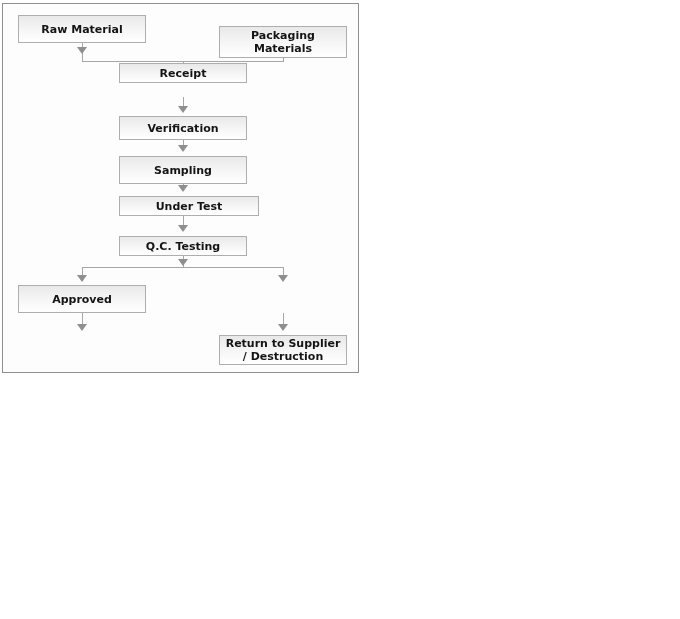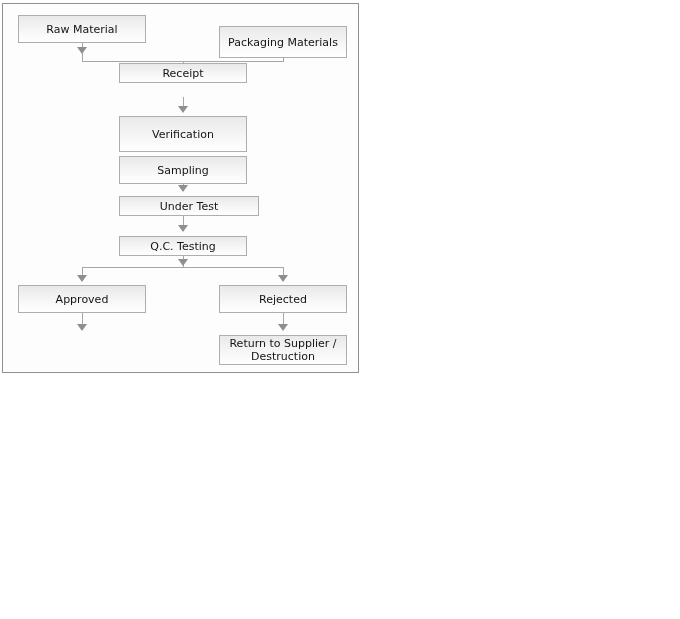--- a/index.html
+++ b/index.html
@@ -24,21 +24,21 @@
     border: 1px solid #909090;
     background: #fdfdfd;
   }
   .node {
     position: absolute;
     box-sizing: border-box;
     border: 1px solid #aeaeae;
     background: linear-gradient(to bottom, #e9e9e9 0%, #f6f6f6 55%, #ffffff 100%);
     color: #141414;
     font-size: 11px;
-    font-weight: normal;
+    font-weight: bold;
     line-height: 13px;
     display: flex;
     align-items: center;
     justify-content: center;
     text-align: center;
     padding: 1px 4px;
   }
   .vline {
     position: absolute;
     width: 1px;
@@ -96,29 +96,28 @@
     <div class="arrow" style="left:74px;top:320px"></div>
     <div class="vline" style="left:280px;top:309px;height:13px"></div>
     <div class="arrow" style="left:275px;top:320px"></div>
 
     <div class="node" style="left:15px;top:11px;width:128px;height:28px">Raw Material</div>
 
     <div class="node" style="left:216px;top:22px;width:128px;height:32px">Packaging Materials</div>
 
     <div class="node" style="left:116px;top:59px;width:128px;height:20px">Receipt</div>
 
-    <div class="node" style="left:116px;top:112px;width:128px;height:36px">Verification</div>
+    <div class="node" style="left:116px;top:112px;width:128px;height:24px">Verification</div>
 
     <div class="node" style="left:116px;top:152px;width:128px;height:28px">Sampling</div>
 
     <div class="node" style="left:116px;top:192px;width:140px;height:20px">Under Test</div>
 
     <div class="node" style="left:116px;top:232px;width:128px;height:20px">Q.C. Testing</div>
 
     <div class="node" style="left:15px;top:281px;width:128px;height:28px">Approved</div>
 
-    <div class="node" style="left:216px;top:281px;width:128px;height:28px">Rejected</div>
 
 
     <div class="node" style="left:216px;top:331px;width:128px;height:30px">Return to Supplier / Destruction</div>
 
   </div>
 </div>
 
 </body></html>

